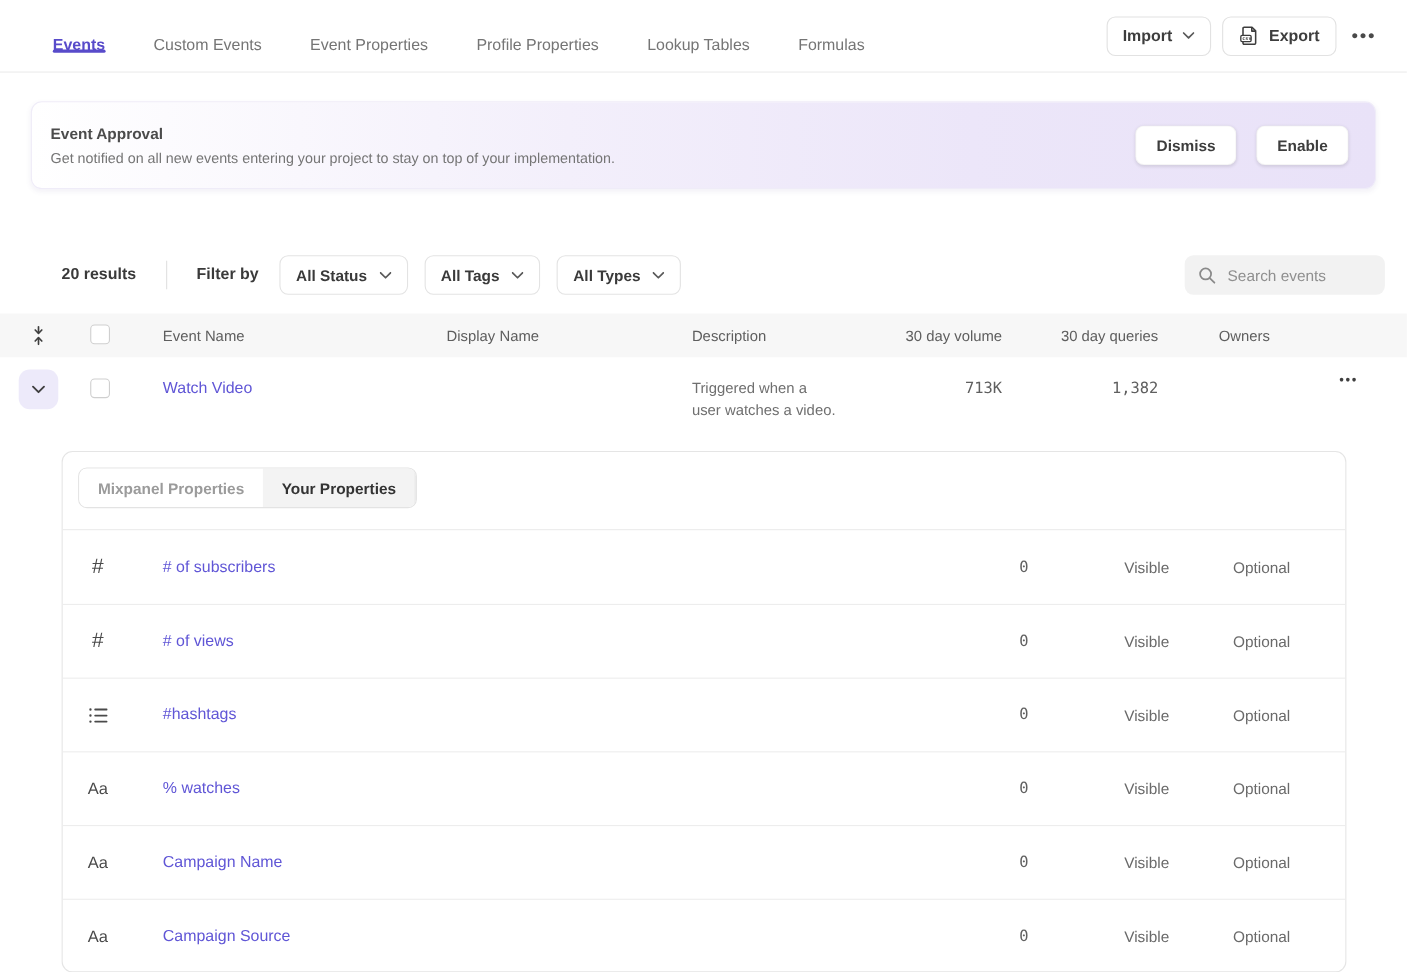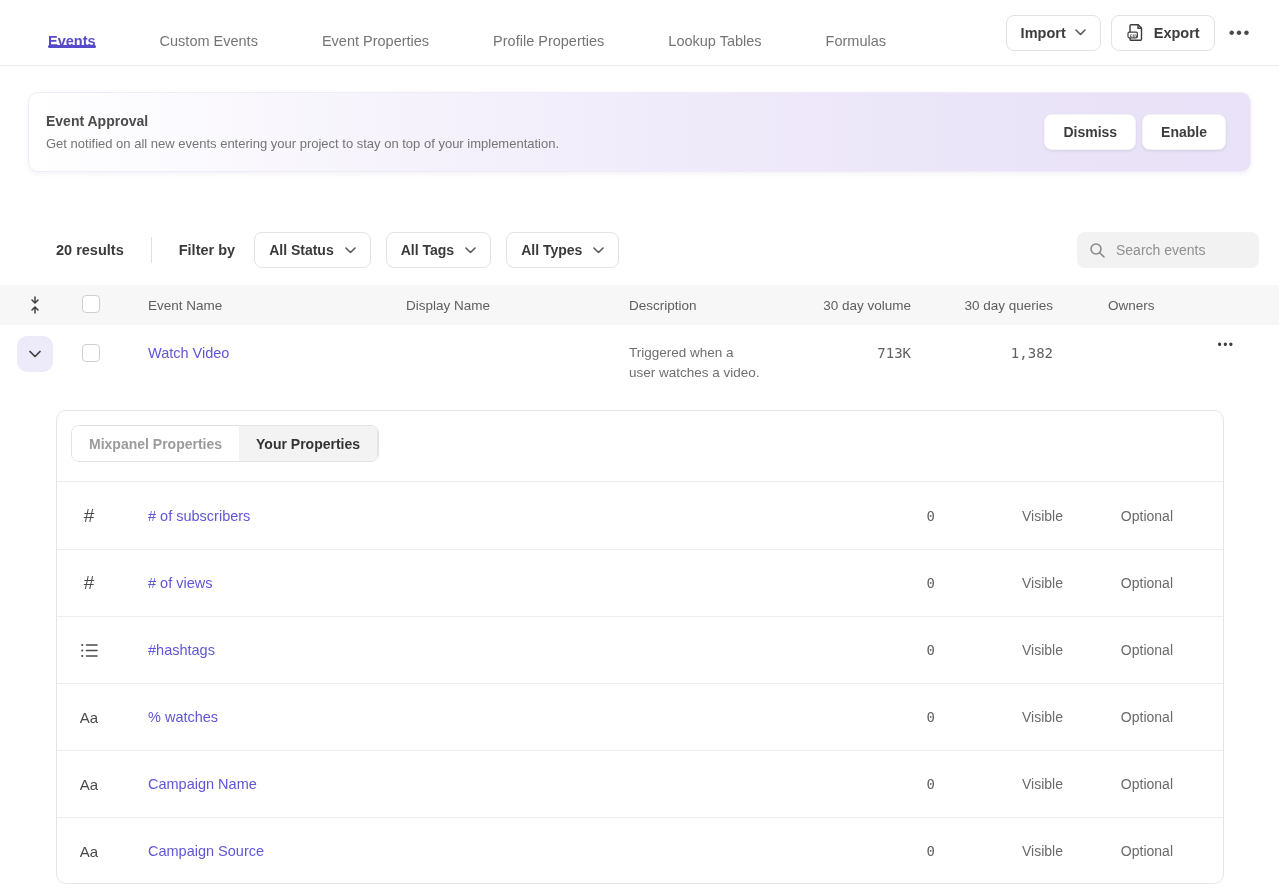--- a/index.html
+++ b/index.html
@@ -5,37 +5,37 @@
   * { margin:0; padding:0; box-sizing:border-box; }
   html,body { width:1279px; height:884px; }
   body {
     font-family:"Liberation Sans", sans-serif;
     background:#ffffff; color:#3d3d3d; overflow:hidden; position:relative;
   }
   .mono { font-family:"DejaVu Sans Mono", monospace; }
 
   
   .topnav { height:66px; display:flex; align-items:stretch; border-bottom:1px solid #ebebeb; padding:0 24px 0 48px; background:#fff; }
-  .tabs { display:flex; gap:64px;margin-top:16px; }
+  .tabs { display:flex; gap:44px;margin-top:16px; }
   .tab { display:flex; align-items:center; position:relative; font-size:14.5px; color:#757575; cursor:pointer; white-space:nowrap; }
   .tab.active { color:#584bca; font-weight:700; }
   .tab.active::after { content:""; position:absolute; left:0; right:0; bottom:17px; height:3px; border-radius:3px; background:#584bca; }
   .nav-actions { margin-left:auto; display:flex; align-items:center; gap:10px; }
   .btn { display:inline-flex; align-items:center; gap:9px; border:1px solid #e2e2e2; background:#fff; border-radius:8px; padding:0 14px; height:36px; font-size:14.5px; font-weight:600; color:#3d3d3d; cursor:pointer; font-family:inherit; }
   .chev { display:inline-flex; color:#5a5a5a; }
   .more-dots { font-size:17px; color:#4a4a4a; letter-spacing:1.5px; padding:0 4px; cursor:pointer; line-height:36px; }
 
   
   .banner { margin:26px 28px 0; height:80px; border-radius:10px;
     background:linear-gradient(90deg, #ffffff 0%, #f3effb 40%, #ece6f9 70%, #e9e2f8 100%);
     border:1px solid #efecf8; box-shadow:0 2px 5px rgba(90,70,140,0.07);
     display:flex; align-items:center; padding:0 24px 0 17px; }
   .banner-title { font-size:14px; font-weight:700; color:#4b4b4b; }
   .banner-desc { font-size:13px; color:#757575; margin-top:7px; }
-  .banner-actions { margin-left:auto; display:flex; gap:6px; }
+  .banner-actions { margin-left:auto; display:flex; gap:18px; }
   .banner-btn { height:36px; padding:0 18px; background:#fff; border:1px solid rgba(0,0,0,0.04); border-radius:8px;
     box-shadow:0 1px 3px rgba(0,0,0,0.10); font-size:14px; font-weight:600; color:#3d3d3d; cursor:pointer; font-family:inherit; }
 
   
   .filter-row { margin:60px 20px 0 56px; display:flex; align-items:center; height:36px; }
   .results-count { font-size:14.5px; font-weight:600; color:#3a3a3a; }
   .v-divider { width:1px; height:26px; background:#e0e0e0; margin:0 27px; }
   .filter-by { font-size:14.5px; font-weight:600; color:#3a3a3a; margin-right:19px; }
   .dropdown { height:36px; border:1px solid #e3e3e3; border-radius:8px; background:#fff; padding:0 14px;
     display:inline-flex; align-items:center; gap:11px; font-size:14px; font-weight:600; color:#3a3a3a; cursor:pointer; margin-right:15px; font-family:inherit; }

